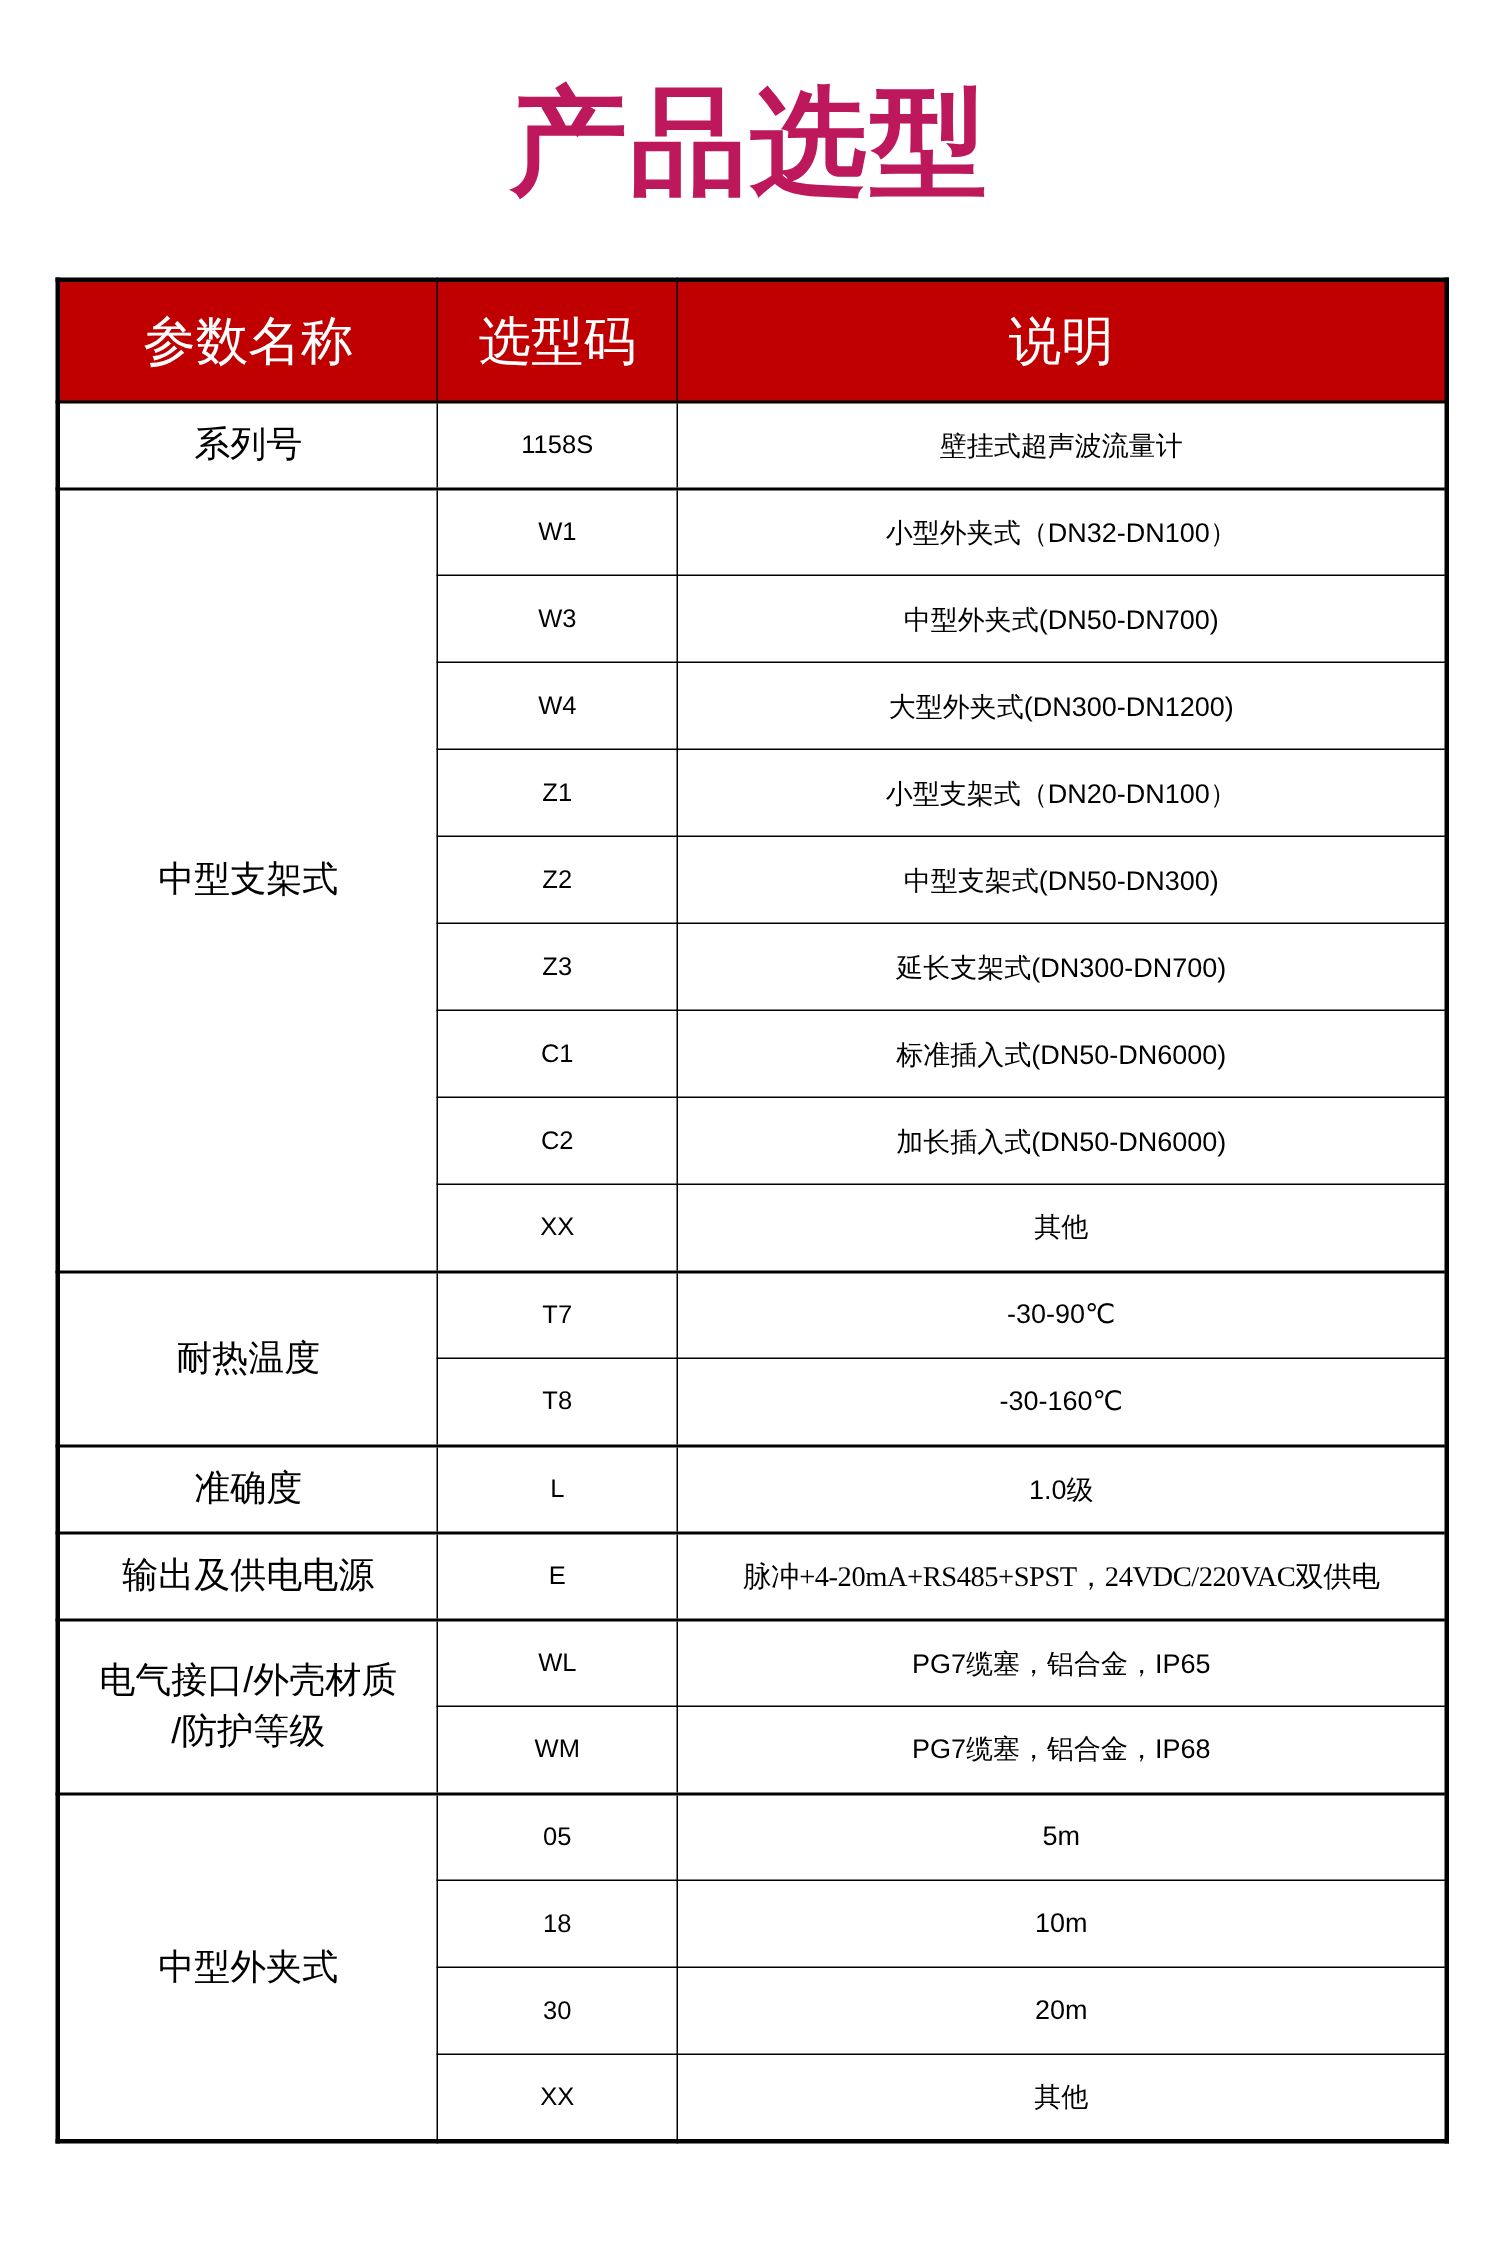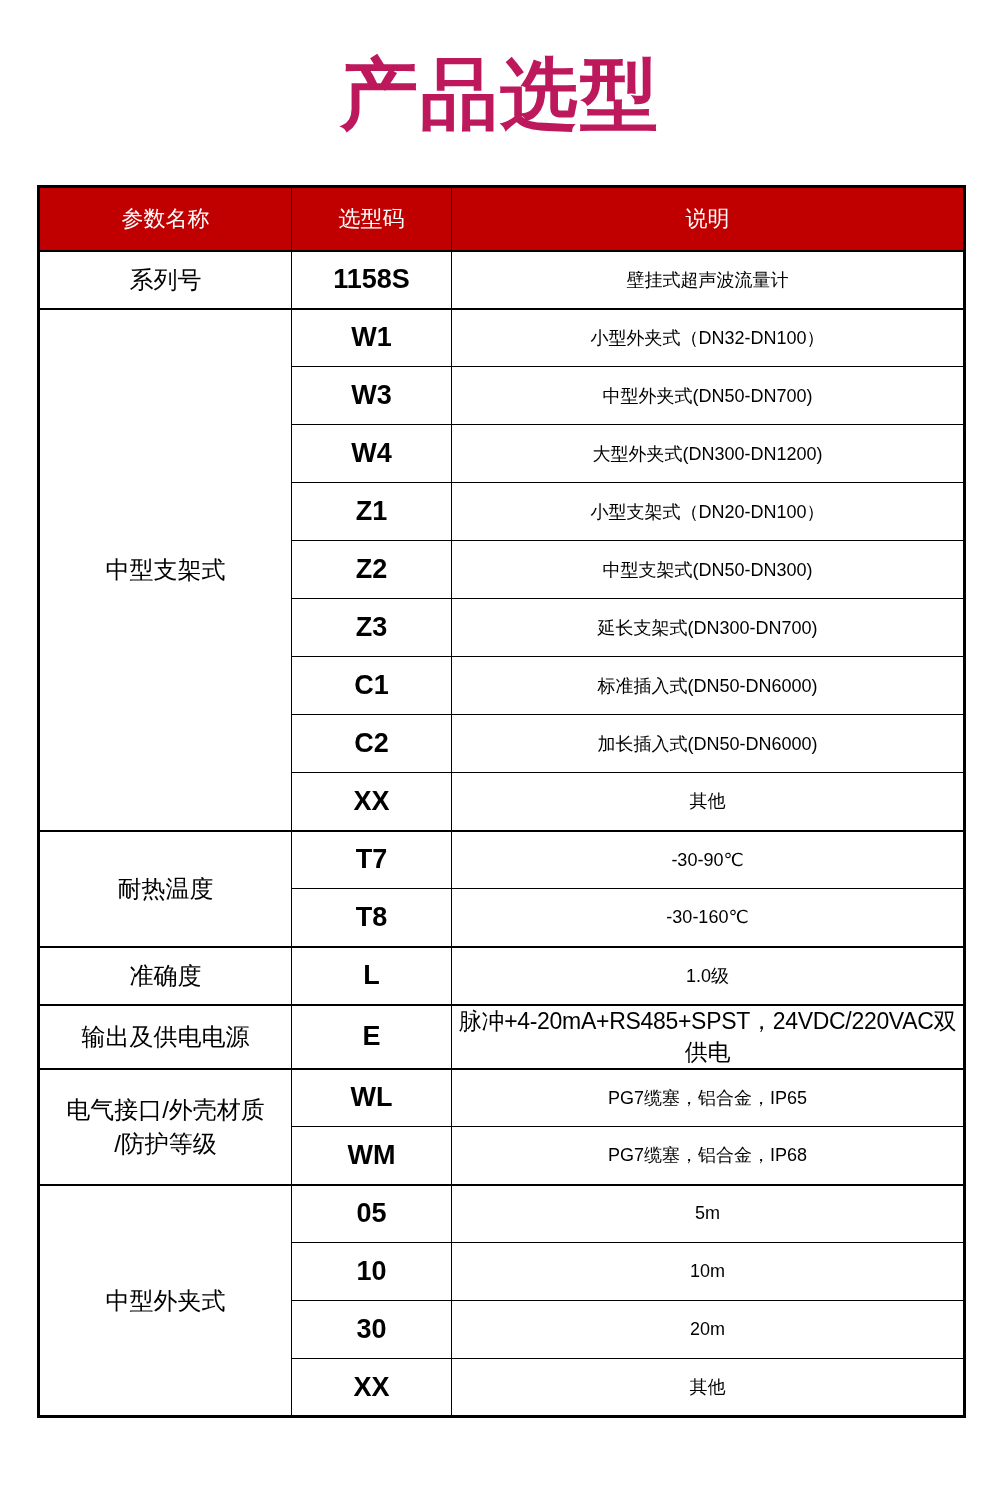--- a/index.html
+++ b/index.html
@@ -34,21 +34,21 @@
     margin-left:37px;
     border:3px solid var(--border-color);
   }
   col.c1{width:253px;}
   col.c2{width:160px;}
   col.c3{width:513px;}
   .selection-table th{
     background:var(--header-bg);
     color:var(--header-text);
     font-weight:normal;
-    font-size:22px;
+    font-size:35px;
     height:62px;
     border:1px solid var(--border-color);
     border-bottom:2px solid var(--border-color);
     padding:16px;
   }
   .selection-table td{
     border:1px solid var(--border-color);
     text-align:center;
     vertical-align:middle;
     font-size:24px;
@@ -58,29 +58,29 @@
   }
   .selection-table tr.gs > td{
     border-top:2px solid var(--border-color);
   }
   .selection-table td.label{
     white-space:pre-line;
     line-height:1.4;
     font-size:24px;
   }
   .selection-table td.code{
-    font-size:27px;
-    font-weight:bold;
+    font-size:17px;
   }
   .selection-table td.desc{
     font-size:18px;
   }
   .selection-table td.desc-long{
-    font-size:23px;
+    font-size:19px;
     letter-spacing:-0.3px;
+    font-family:Liberation Serif, serif;
   }
 </style>
 </head>
 <body>
 
 <h1 class="page-title">产品选型</h1>
 
 <table class="selection-table">
   <colgroup>
     <col class="c1">
@@ -172,21 +172,21 @@
       <td class="code">WM</td>
       <td class="desc">PG7缆塞，铝合金，IP68</td>
     </tr>
 
     <tr class="gs">
       <td class="label" rowspan="4">中型外夹式</td>
       <td class="code">05</td>
       <td class="desc">5m</td>
     </tr>
     <tr>
-      <td class="code">10</td>
+      <td class="code">18</td>
       <td class="desc">10m</td>
     </tr>
     <tr>
       <td class="code">30</td>
       <td class="desc">20m</td>
     </tr>
     <tr>
       <td class="code">XX</td>
       <td class="desc">其他</td>
     </tr>

